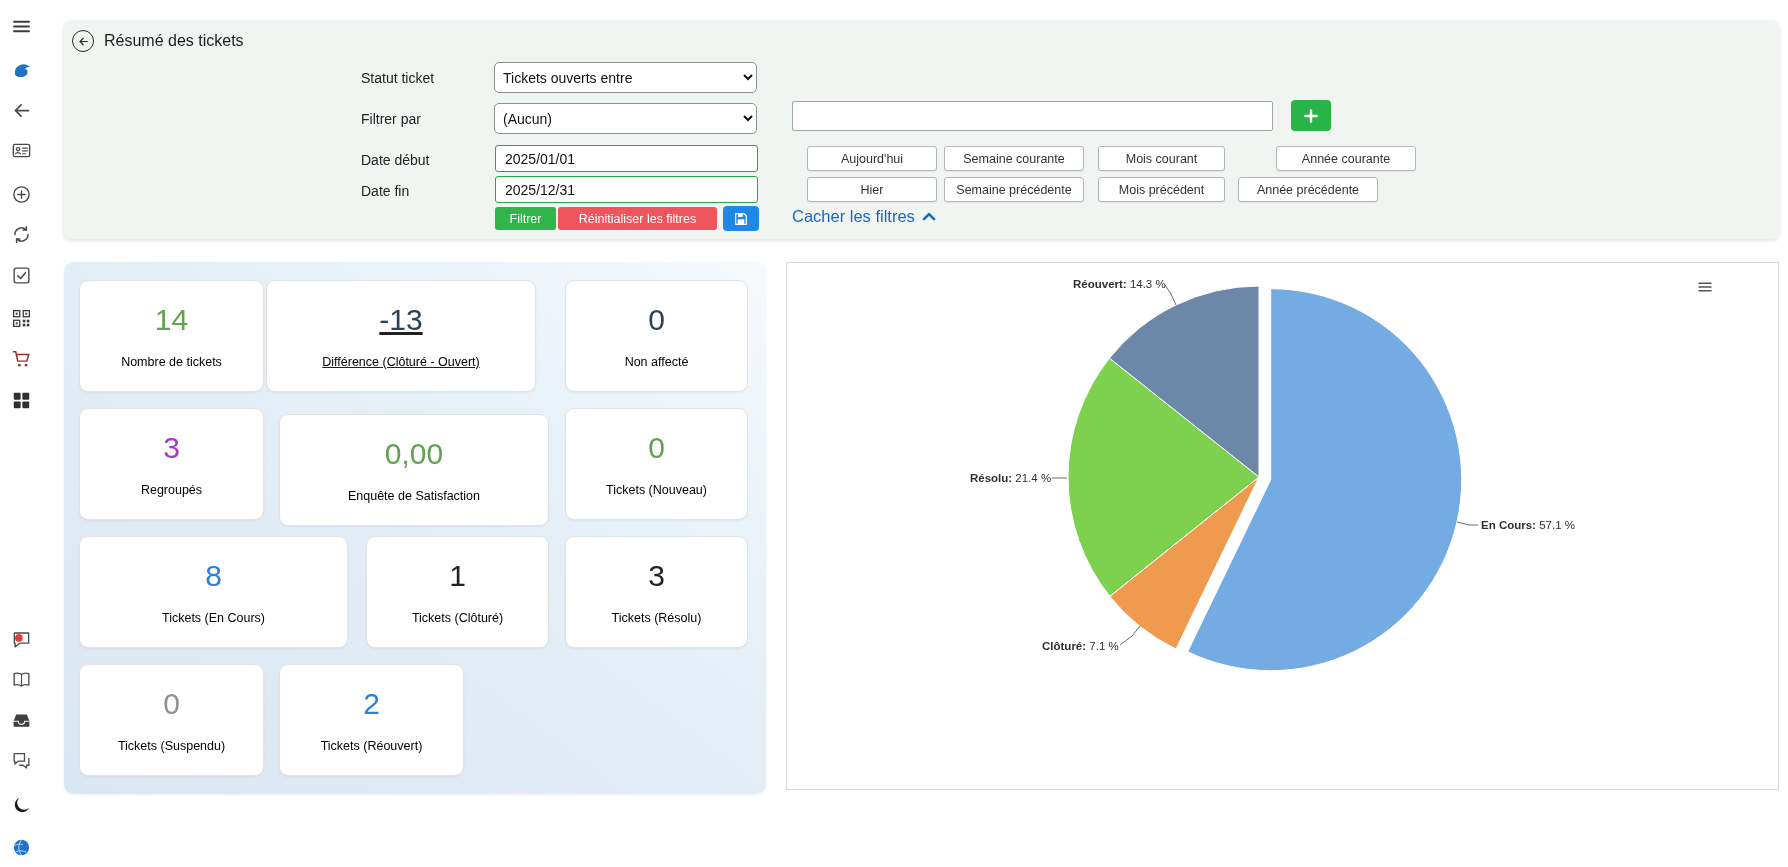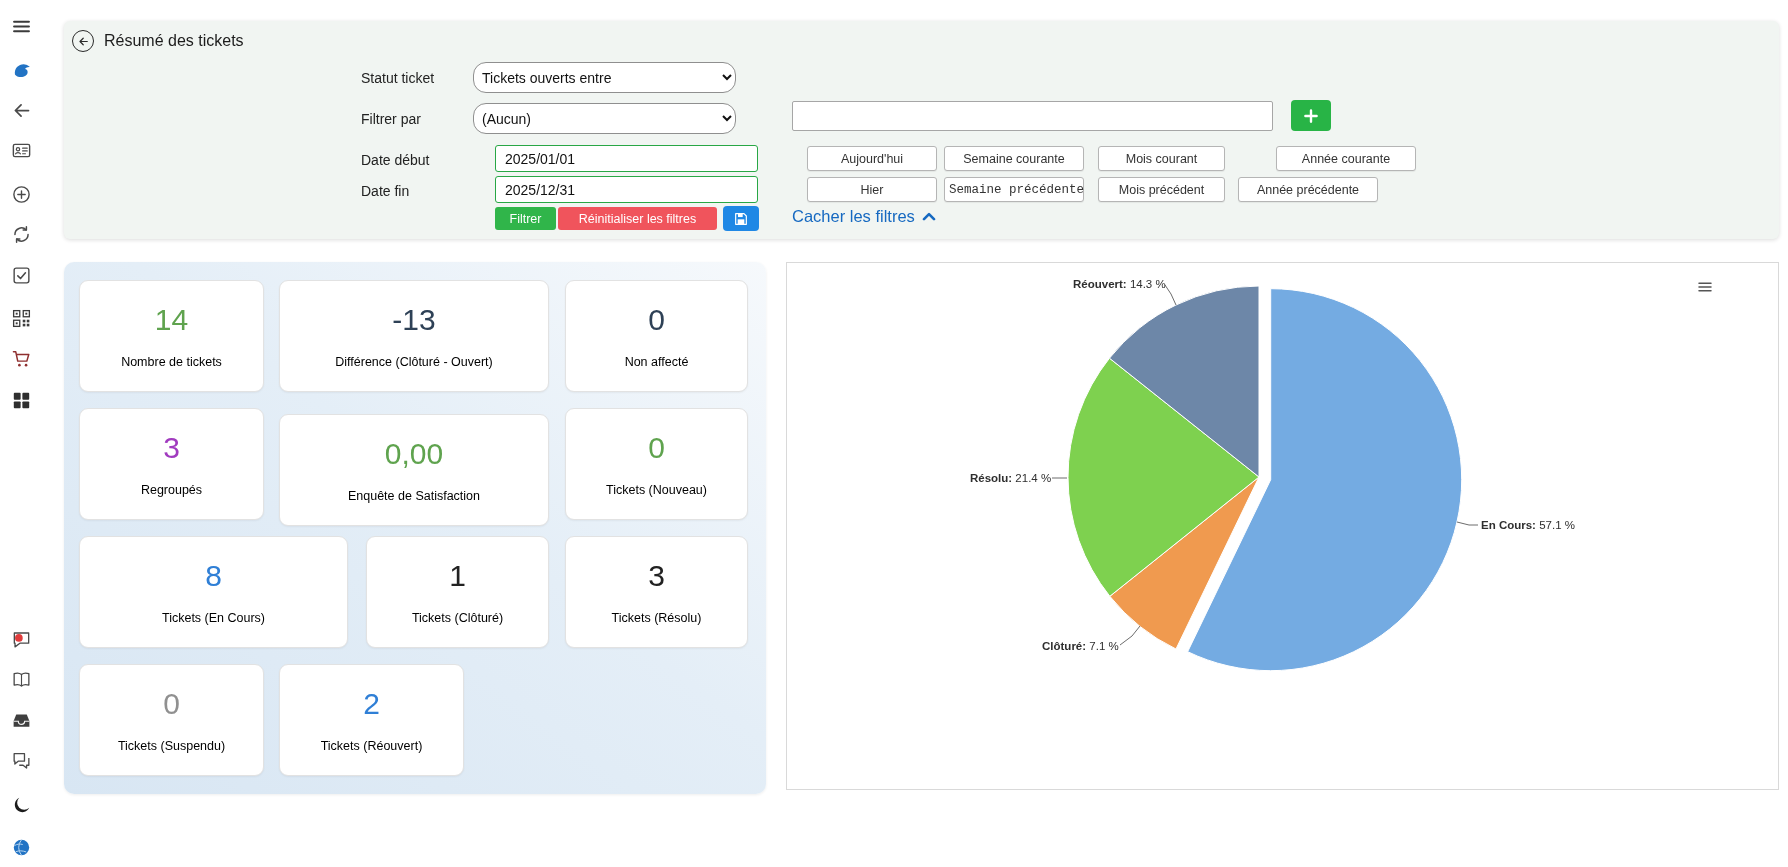--- a/index.html
+++ b/index.html
@@ -14,22 +14,22 @@
   .side-icon{position:absolute;left:10px;width:22px;height:22px;display:flex;align-items:center;justify-content:center;}
 
   
   .filter-panel{position:absolute;left:64px;top:21px;width:1715px;height:218px;
       background:#f1f5f2;border-radius:6px;box-shadow:0 1px 4px rgba(0,0,0,.14);}
   .back-btn{position:absolute;left:8px;top:9px;width:22px;height:22px;border:1.6px solid #2b2b2b;
       border-radius:50%;display:flex;align-items:center;justify-content:center;background:transparent;padding:0;}
   .page-title{position:absolute;left:40px;top:11px;margin:0;font-size:16px;font-weight:500;color:#1c1c1c;}
   .f-label{position:absolute;left:297px;font-size:14px;color:#222;}
   .lbl-statut{top:49px;} .lbl-filtrer{top:90px;} .lbl-debut{top:131px;} .lbl-fin{top:162px;}
-  .f-select{position:absolute;left:409px;width:263px;height:31px;font-size:14px;color:#111;
-      border:1px solid #8f8f8f;border-radius:13px;background:#fff;padding:0 4px;}
+  .f-select{position:absolute;left:430px;width:263px;height:31px;font-size:14px;color:#111;
+      border:1px solid #8f8f8f;border-radius:5px;background:#fff;padding:0 4px;}
   .sel-statut{top:41px;} .sel-filtrer{top:82px;}
   .f-search{position:absolute;left:728px;top:80px;width:481px;height:30px;border:1px solid #a6a6a6;
       border-radius:2px;background:#fff;font-size:14px;padding:0 8px;}
   .add-btn{position:absolute;left:1227px;top:79px;width:40px;height:31px;background:#28b446;
       border:none;border-radius:4px;display:flex;align-items:center;justify-content:center;}
   .f-date{position:absolute;left:431px;width:263px;height:27px;border:1px solid #28a745;
       border-radius:3px;background:#fff;font-size:14px;color:#111;padding:0 9px;}
   .date-debut{top:124px;} .date-fin{top:155px;}
   .quick-row{position:absolute;left:743px;display:flex;}
   .row1{top:125px;} .row2{top:156px;}
@@ -205,21 +205,21 @@
     <input class="f-date date-fin" type="text" data-interactable="true" value="2025/12/31" style="">
 
     <div class="quick-row row1" data-interactable="false">
         <button class="quick-btn" data-interactable="true" style="width: 130px; margin-right: 7px;">Aujourd'hui</button>
         <button class="quick-btn" data-interactable="true" style="width: 140px; margin-right: 14px;">Semaine courante</button>
         <button class="quick-btn" data-interactable="true" style="width: 127px; margin-right: 3px;">Mois courant</button>
         <button class="quick-btn" data-interactable="true" style="width: 140px; margin-right: 0px; margin-left: 48px;">Année courante</button>
       </div>
     <div class="quick-row row2" data-interactable="false">
         <button class="quick-btn" data-interactable="true" style="width: 130px; margin-right: 7px;">Hier</button>
-        <button class="quick-btn" data-interactable="true" style="width: 140px; margin-right: 14px; font-family: Liberation Mono, monospace;">Semaine précédente</button>
+        <button class="quick-btn" data-interactable="true" style="width: 140px; margin-right: 14px;">Semaine précédente</button>
         <button class="quick-btn" data-interactable="true" style="width: 127px; margin-right: 13px;">Mois précédent</button>
         <button class="quick-btn" data-interactable="true" style="width: 140px; margin-right: 0px;">Année précédente</button>
       </div>
 
     <button class="btn-filter" data-interactable="true">Filtrer</button>
     <button class="btn-reset" data-interactable="true">Réinitialiser les filtres</button>
     <button class="btn-save" data-interactable="true">
       <svg viewBox="0 0 24 24" width="16" height="16" data-interactable="false">
         <path d="M4 4h12.5L20 7.5V20H4z" fill="none" stroke="#fff" stroke-width="1.8" stroke-linejoin="round"></path>
         <rect x="7.5" y="4.5" width="7" height="4.6" fill="#fff"></rect>
@@ -233,21 +233,21 @@
         <path d="M2 7.2 7 2.2l5 5" stroke="#1669c1" stroke-width="2.6" fill="none" stroke-linecap="round" stroke-linejoin="round"></path>
       </svg>
     </div>
   </section>
 
   <section class="stats-panel" data-interactable="false">
       <div class="stat-card" data-interactable="false" style="left: 15px; top: 18px; width: 183px;">
         <div class="stat-value" data-interactable="false" style="color: rgb(95, 163, 78);">14</div>
         <div class="stat-label" data-interactable="false">Nombre de tickets</div>
       </div>
-      <div class="stat-card" data-interactable="false" style="left: 215px; top: 18px; width: 268px;">
+      <div class="stat-card" data-interactable="false" style="left: 202px; top: 18px; width: 268px; text-decoration: underline;">
         <div class="stat-value" data-interactable="false" style="color: rgb(46, 65, 86);">-13</div>
         <div class="stat-label" data-interactable="false">Différence (Clôturé - Ouvert)</div>
       </div>
       <div class="stat-card" data-interactable="false" style="left: 501px; top: 18px; width: 181px;">
         <div class="stat-value" data-interactable="false" style="color: rgb(46, 65, 86);">0</div>
         <div class="stat-label" data-interactable="false">Non affecté</div>
       </div>
       <div class="stat-card" data-interactable="false" style="left: 15px; top: 146px; width: 183px;">
         <div class="stat-value" data-interactable="false" style="color: rgb(161, 59, 191);">3</div>
         <div class="stat-label" data-interactable="false">Regroupés</div>

